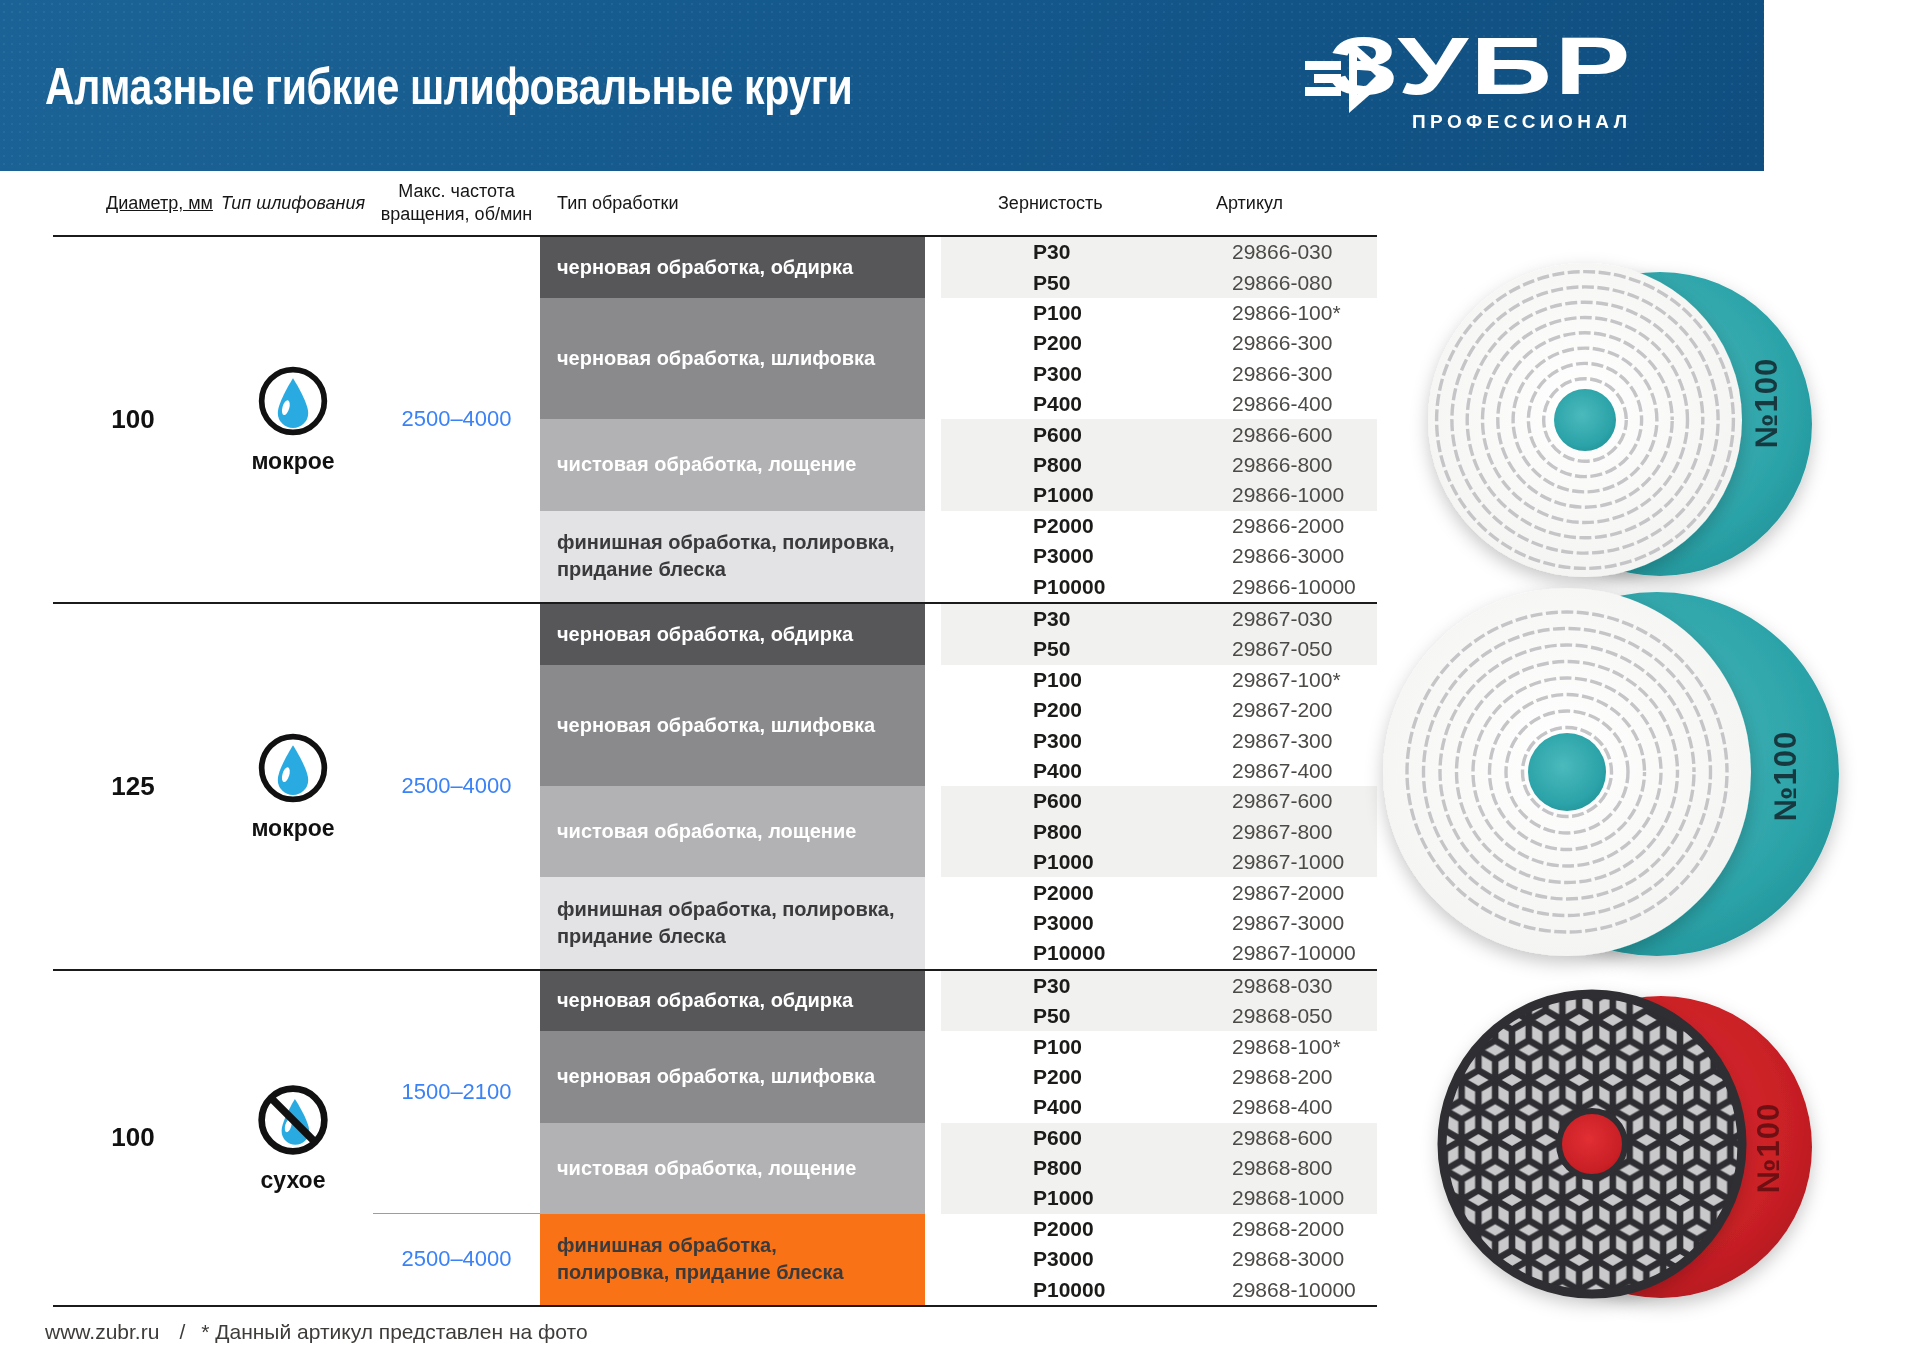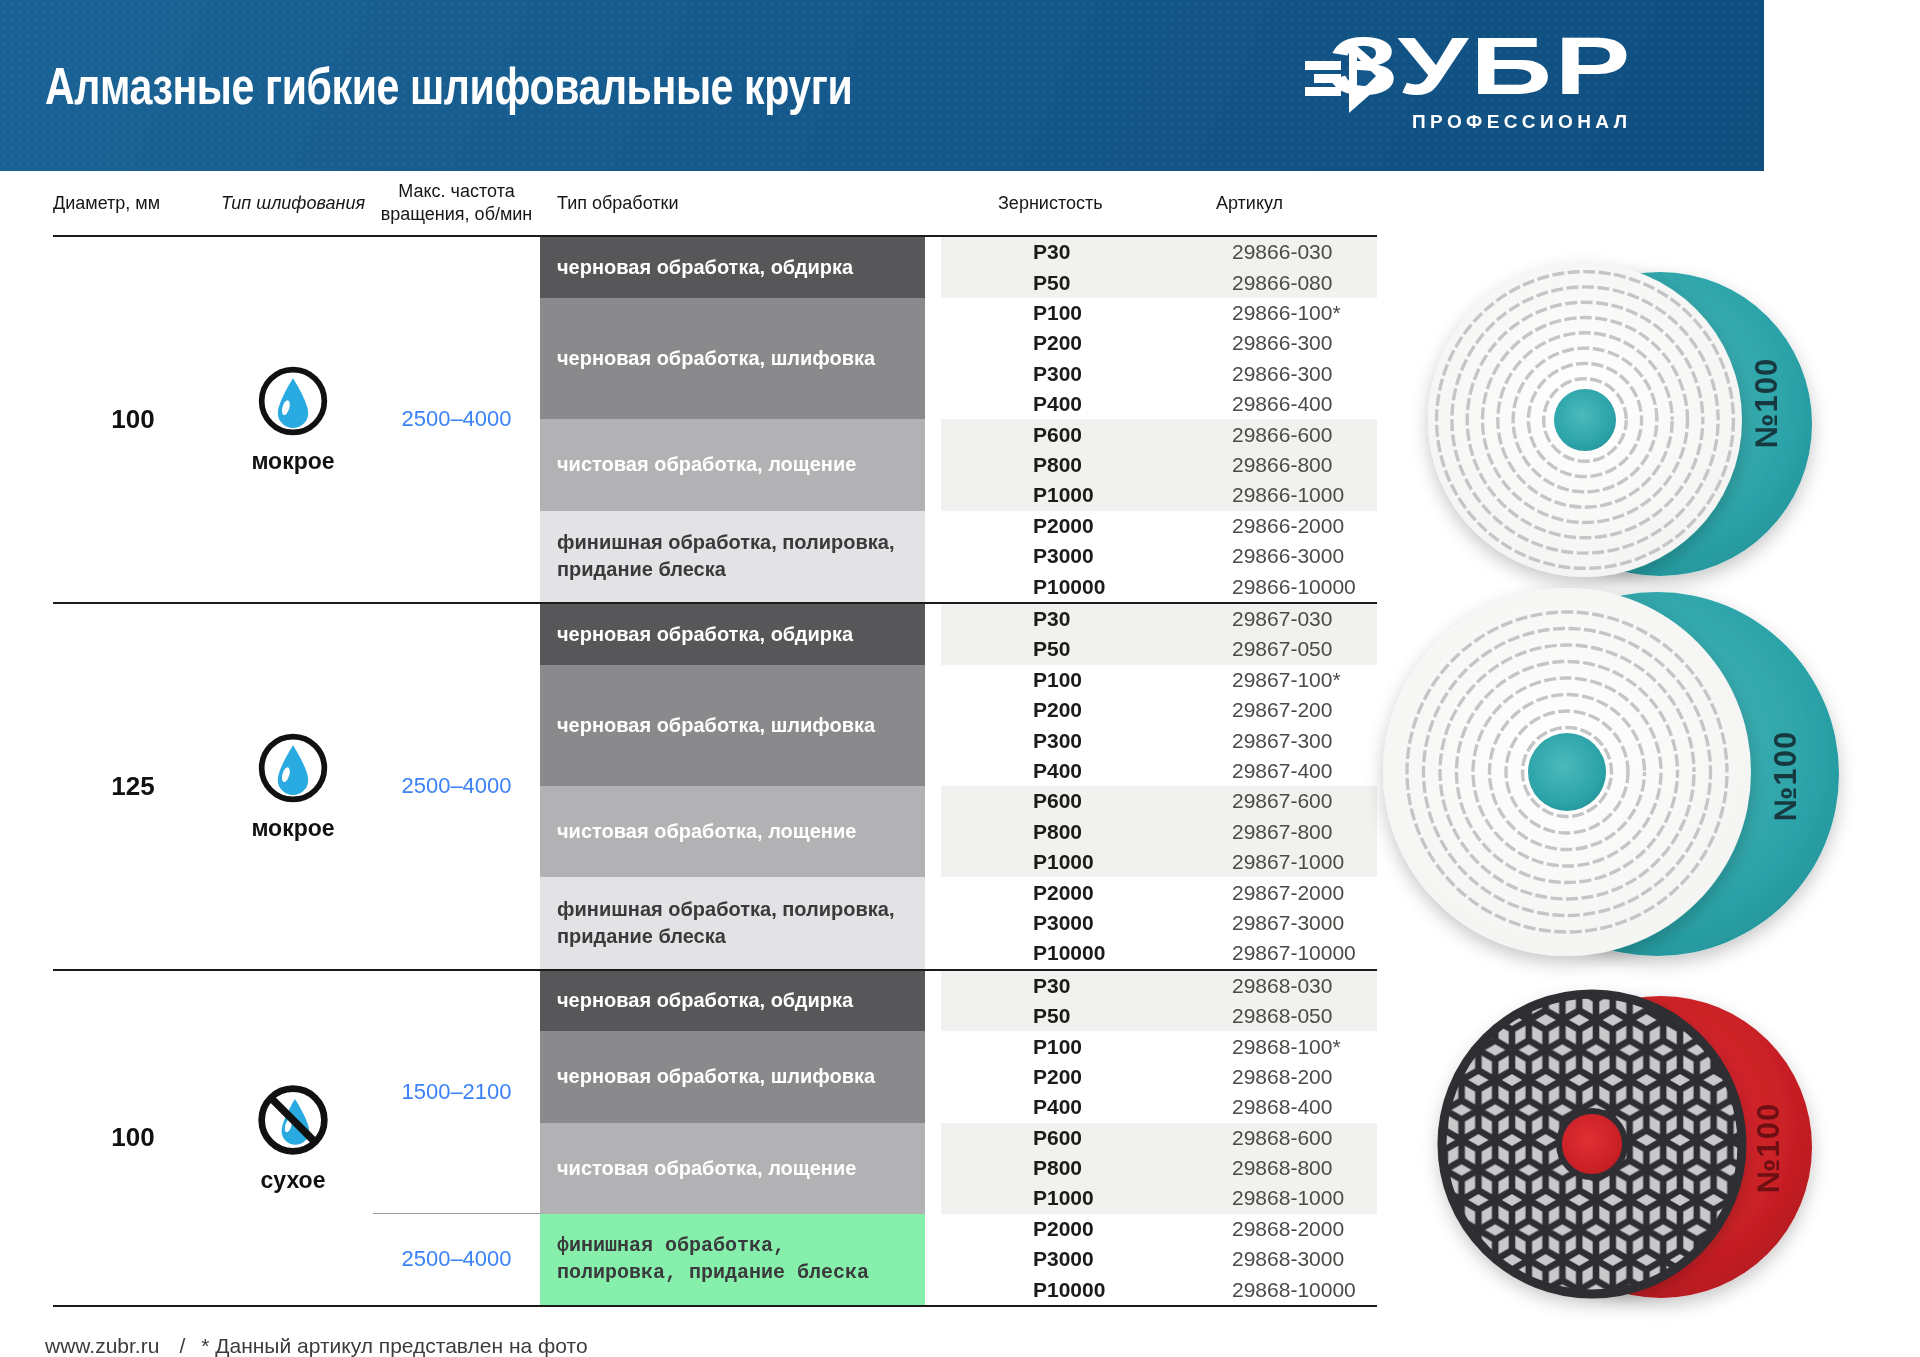--- a/index.html
+++ b/index.html
@@ -29,21 +29,21 @@
     display:inline-block; transform:scaleX(1.38); transform-origin:right center; white-space:nowrap;
   }
   .wordmark-sub{
     color:#fff; font-weight:bold; font-size:19px; letter-spacing:4.4px; margin-top:9px; white-space:nowrap;
   }
   
   .tablewrap{position:absolute; left:53px; top:171px; width:1324px;}
   .col-headers{display:flex; height:64px; align-items:center; border-bottom:2px solid #1b1b1b;
     font-size:18px; color:#161616;}
   .ch{box-sizing:border-box;}
-  .ch-diam {width:160px; text-align:left;}
+  .ch-diam {width:160px; text-align:right;text-decoration:underline;}
   .ch-grind{width:160px; text-align:center;font-style:italic;}
   .ch-freq {width:167px; text-align:center; line-height:23px;}
   .ch-proc {width:385px; padding-left:17px;}
   .ch-grit {width:265px; padding-left:73px;}
   .ch-art  {width:187px; padding-left:26px;}
   .table-body{border-bottom:2px solid #1b1b1b;}
   .group{display:flex;}
   .group + .group{border-top:2px solid #1b1b1b;}
   .cell{box-sizing:border-box; display:flex; align-items:center; justify-content:center;}
   .col-diam{width:160px;}
@@ -59,21 +59,21 @@
   .block-label{
     box-sizing:border-box; width:385px; display:flex; align-items:center;
     padding-left:17px; padding-right:8px; font-size:20px; font-weight:bold;
     line-height:27px; white-space:pre-line;
   }
   .rows{flex:1; display:flex; flex-direction:column;margin-left:16px;}
   .trow{flex:1; display:flex; align-items:center;}
   .grit{box-sizing:border-box; width:265px; padding-left:92px; font-size:21px; font-weight:bold; color:#1b1b19;}
   .article{flex:1; box-sizing:border-box; padding-left:26px; font-size:21px; color:#4c4a47;}
   
-  .footer{position:relative; left:-8px; margin-top:27px; font-size:21px; color:#3e3c3a; display:flex; align-items:baseline;}
+  .footer{position:relative; left:-8px; margin-top:13px; font-size:21px; color:#3e3c3a; display:flex; align-items:baseline;}
   .footer .sep{margin:0 16px 0 20px;}
   
   .products{position:absolute; left:0; top:0; pointer-events:none;}
   .disc-label{font-family:"Liberation Sans","DejaVu Sans",sans-serif; font-size:31px; font-weight:bold; letter-spacing:1px; text-anchor:middle;}
   .teal-label{fill:#16383e;}
   .red-label{fill:#6e0f13;}
 </style>
 </head>
 <body>
 
@@ -347,21 +347,21 @@
                   <div class="grit">P800</div>
                   <div class="article">29868-800</div>
                 </div>
                 <div class="trow">
                   <div class="grit">P1000</div>
                   <div class="article">29868-1000</div>
                 </div>
               </div>
             </div>
             <div class="block" style="height: 91.2px;">
-              <div class="block-label" style="background: #86efac; color: rgb(58, 58, 60); font-family: Liberation Mono, monospace;">финишная обработка,
+              <div class="block-label" style="background: #f97316; color: rgb(58, 58, 60);">финишная обработка,
 полировка, придание блеска</div>
               <div class="rows">
                 <div class="trow">
                   <div class="grit">P2000</div>
                   <div class="article">29868-2000</div>
                 </div>
                 <div class="trow">
                   <div class="grit">P3000</div>
                   <div class="article">29868-3000</div>
                 </div>

